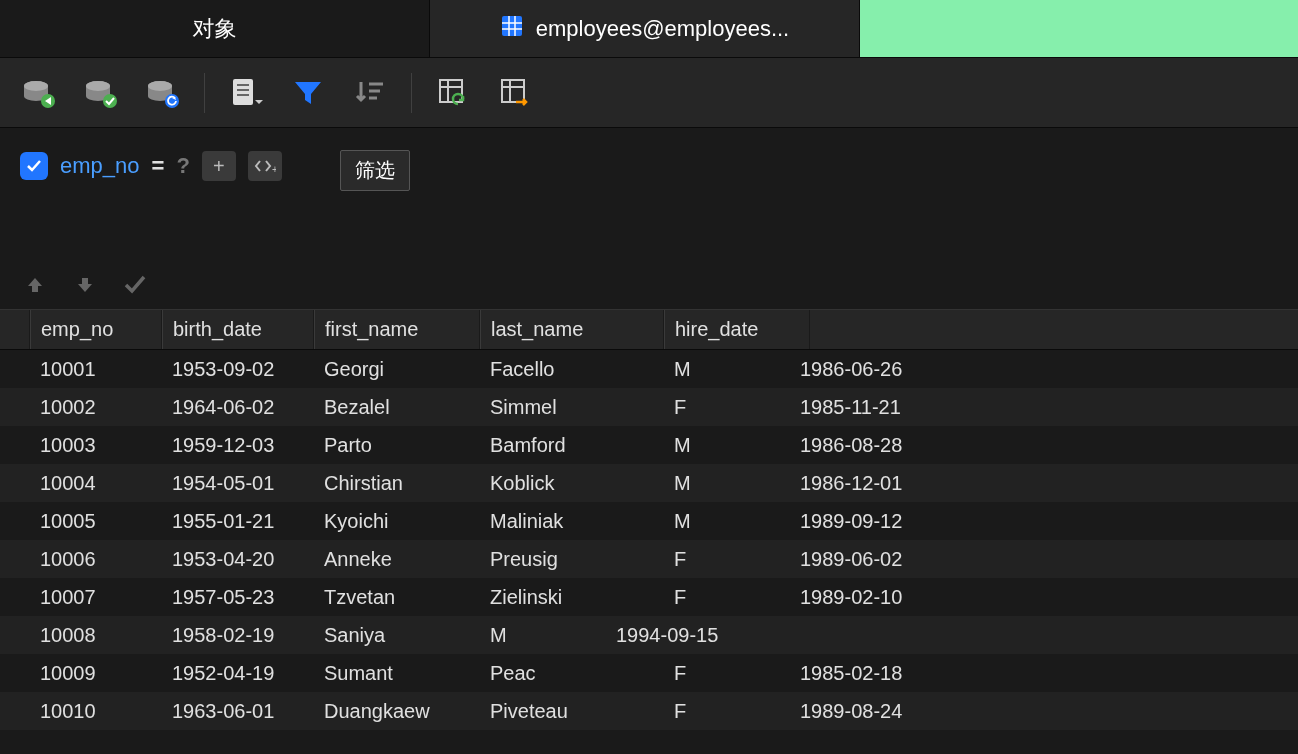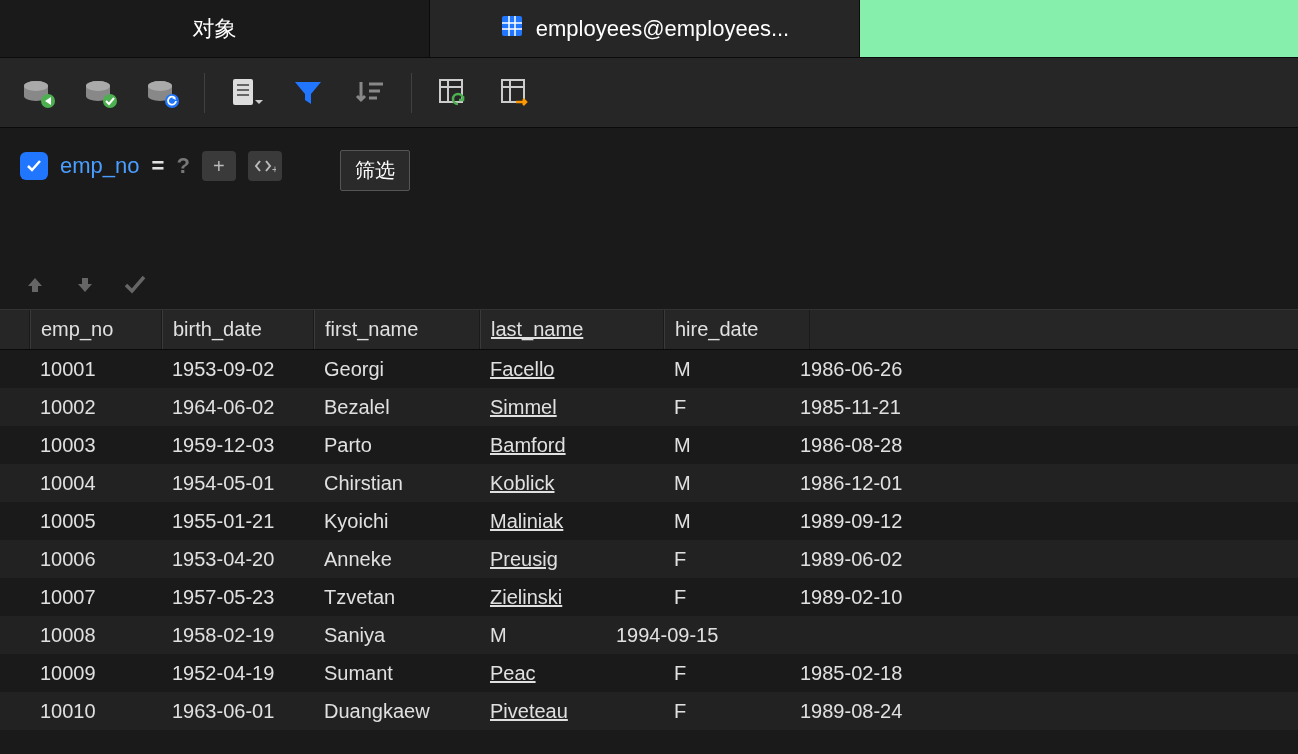--- a/index.html
+++ b/index.html
@@ -173,21 +173,21 @@
       border-right: 1px solid #1a1a1a;
       border-left: 1px solid #3a3a3a;
       font-size: 20px;
       color: #e0e0e0;
       cursor: pointer;
     }
     .row-gutter { width: 30px; border-right: 1px solid #1a1a1a; }
     .col-emp_no { width: 132px; }
     .col-birth_date { width: 152px; }
     .col-first_name { width: 166px; }
-    .col-last_name { width: 184px; text-decoration: underline; }
+    .col-last_name { width: 184px; }
     .col-gender { width: 126px; }
     .col-hire_date { width: 146px; }
 
     .table-row {
       display: flex;
       height: 38px;
       align-items: center;
     }
     .table-row:nth-child(odd) { background: #1a1a1a; }
     .table-row:nth-child(even) { background: #222; }

